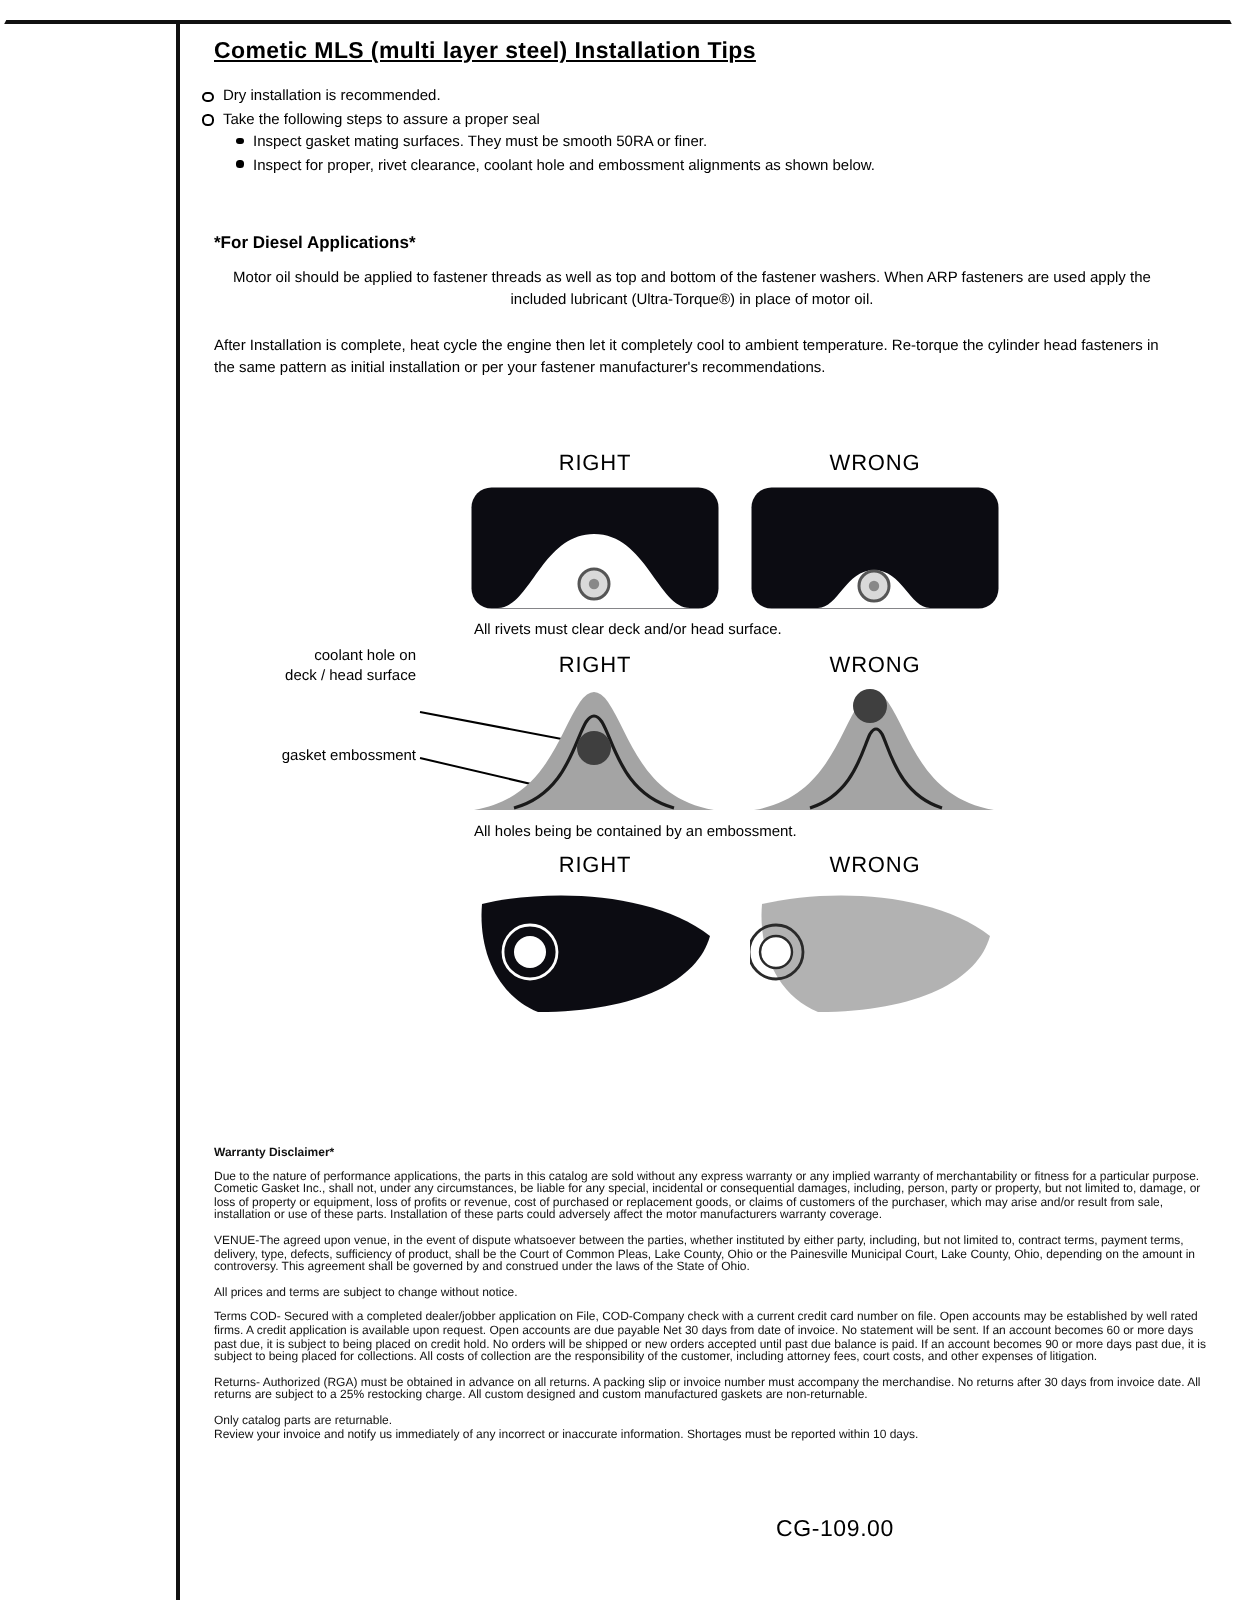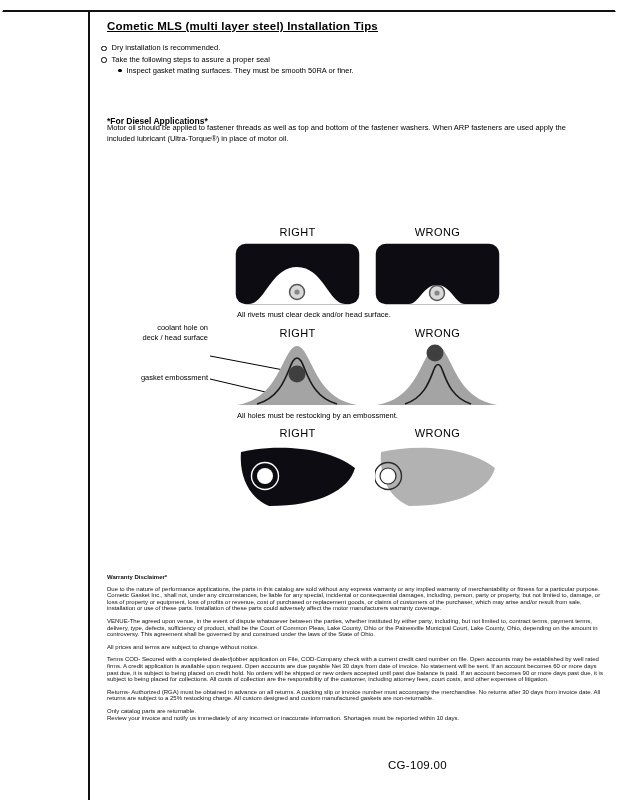--- a/index.html
+++ b/index.html
@@ -15,21 +15,21 @@
   .tips{position:absolute;left:101px;top:42px;width:480px;font-size:7.5px;}
   .tip{display:flex;align-items:flex-start;line-height:11.5px;}
   .tip.sub{margin-left:17px;}
   .b-hollow{flex:0 0 auto;width:3.5px;height:3.5px;border:1px solid #000;border-radius:50%;
             margin:3.5px 5px 0 0;}
   .b-solid{flex:0 0 auto;width:3.5px;height:3.5px;background:#000;border-radius:50%;
            margin:3.5px 5px 0 0;}
 
   .diesel-heading{position:absolute;left:107px;top:116px;font-size:8.5px;font-weight:bold;}
   .para{position:absolute;left:107px;width:478px;font-size:7.5px;line-height:10.8px;}
-  .para1{top:123px;}
+  .para1{top:134px;text-align:center;}
   .para2{top:168px;}
   .para3{top:206px;}
 
   .dlabel{position:absolute;width:125px;text-align:center;font-size:11px;letter-spacing:.4px;}
   .dpanel{position:absolute;width:125px;}
   .dcaption{position:absolute;left:237px;font-size:7.5px;line-height:9.5px;}
 
   .ann{position:absolute;left:100px;width:108px;text-align:right;font-size:7.5px;line-height:10px;}
   .ann1{top:323px;}
   .ann2{top:373px;}
@@ -58,24 +58,29 @@
       <span>Dry installation is recommended.</span>
     </div>
     <div class="tip">
       <span class="b-hollow"></span>
       <span>Take the following steps to assure a proper seal</span>
     </div>
     <div class="tip sub">
       <span class="b-solid"></span>
       <span>Inspect gasket mating surfaces.  They must be smooth 50RA or finer.</span>
     </div>
+    <div class="tip sub">
+      <span class="b-solid"></span>
+      <span>Inspect for proper, rivet clearance, coolant hole and embossment alignments as shown below.</span>
+    </div>
   </div>
 
   <div class="diesel-heading">*For Diesel Applications*</div>
   <div class="para para1">Motor oil should be applied to fastener threads as well as top and bottom of the fastener washers. When ARP fasteners are used apply the included lubricant (Ultra-Torque®) in place of motor oil.</div>
+  <div class="para para2">After Installation is complete, heat cycle the engine then let it completely cool to ambient temperature. Re-torque the cylinder head fasteners in the same pattern as initial installation or per your fastener manufacturer's recommendations.</div>
 
   <div class="dlabel" style="left:235px;top:226px;">RIGHT</div>
   <div class="dlabel" style="left:375px;top:226px;">WRONG</div>
 
   <div class="dpanel" style="left:235px;top:243px;">
     <svg width="125" height="62" viewBox="0 0 125 62">
       <rect x="0.75" y="0.75" width="123.5" height="60.5" rx="10" fill="#0c0c12"></rect>
       <path d="M14,61 C30,61 36,24 62,24 C88,24 94,61 110,61 Z" fill="#ffffff"></path>
       <circle cx="62" cy="49" r="7.5" fill="#d9d9d9" stroke="#555" stroke-width="1.5"></circle>
       <circle cx="62" cy="49" r="2.6" fill="#888"></circle>
@@ -113,21 +118,21 @@
       <circle cx="62" cy="33" r="8.5" fill="#3f3f3f"></circle>
     </svg>
   </div>
   <div class="dpanel" style="left:375px;top:341px;">
     <svg width="125" height="65" viewBox="0 0 125 65">
       <path d="M2,64 C38,58 44,26 55,10 Q62,0 69,10 C80,26 86,58 122,64 Z" fill="#a4a4a4"></path>
       <path d="M30,63 C52,56 56,34 60,26 Q63,21 66,26 C70,34 74,56 96,63" fill="none" stroke="#1a1a1a" stroke-width="1.6"></path>
       <circle cx="60" cy="12" r="8.5" fill="#3f3f3f"></circle>
     </svg>
   </div>
-  <div class="dcaption" style="top:411px;">All holes must be restocking by an embossment.</div>
+  <div class="dcaption" style="top:411px;">All holes being be contained by an embossment.</div>
 
   <div class="dlabel" style="left:235px;top:427px;">RIGHT</div>
   <div class="dlabel" style="left:375px;top:427px;">WRONG</div>
 
   <div class="dpanel" style="left:235px;top:442px;">
     <svg width="125" height="68" viewBox="0 0 125 68">
       <path d="M6,10 C40,2 92,4 120,26 C114,48 84,64 34,64 C14,56 4,34 6,10 Z" fill="#0c0c12"></path>
       <circle cx="30" cy="34" r="8" fill="#ffffff"></circle>
       <circle cx="30" cy="34" r="13.5" fill="none" stroke="#ffffff" stroke-width="1.4"></circle>
     </svg>

